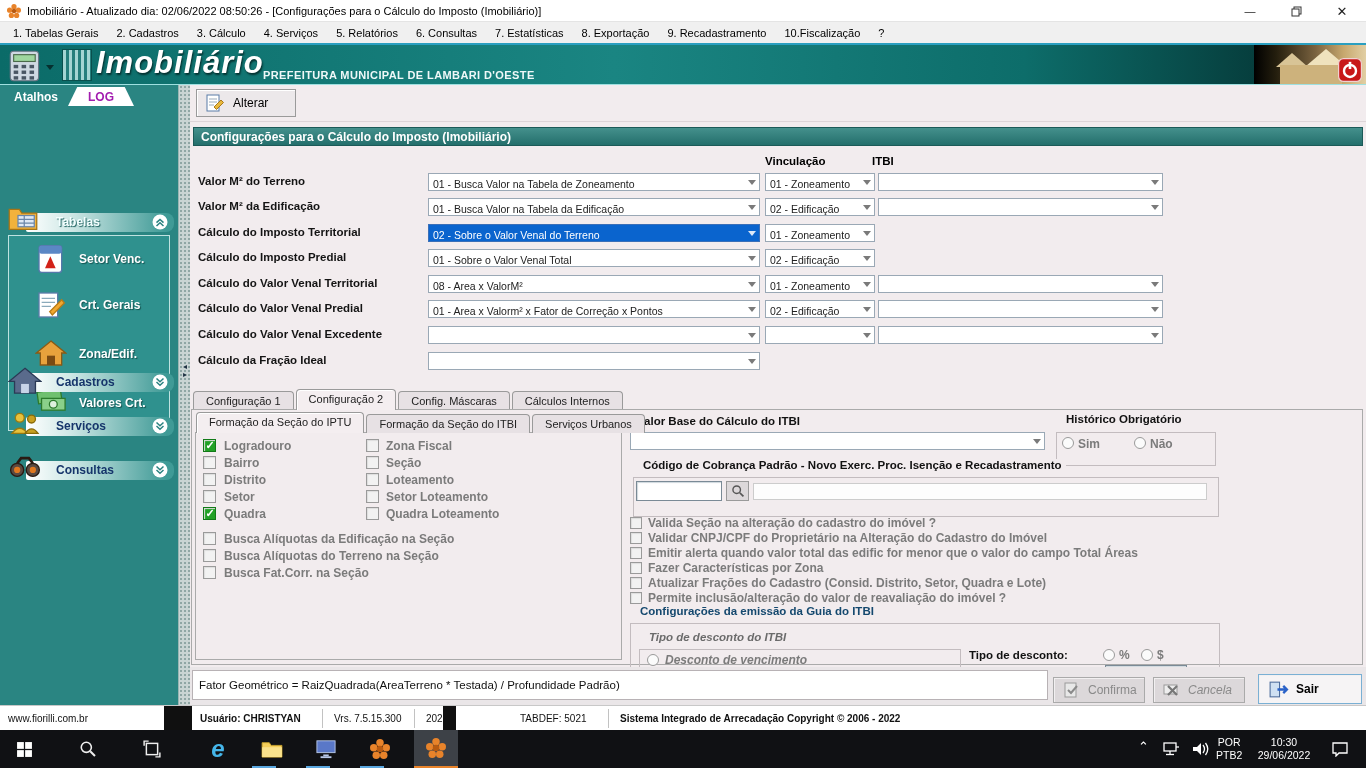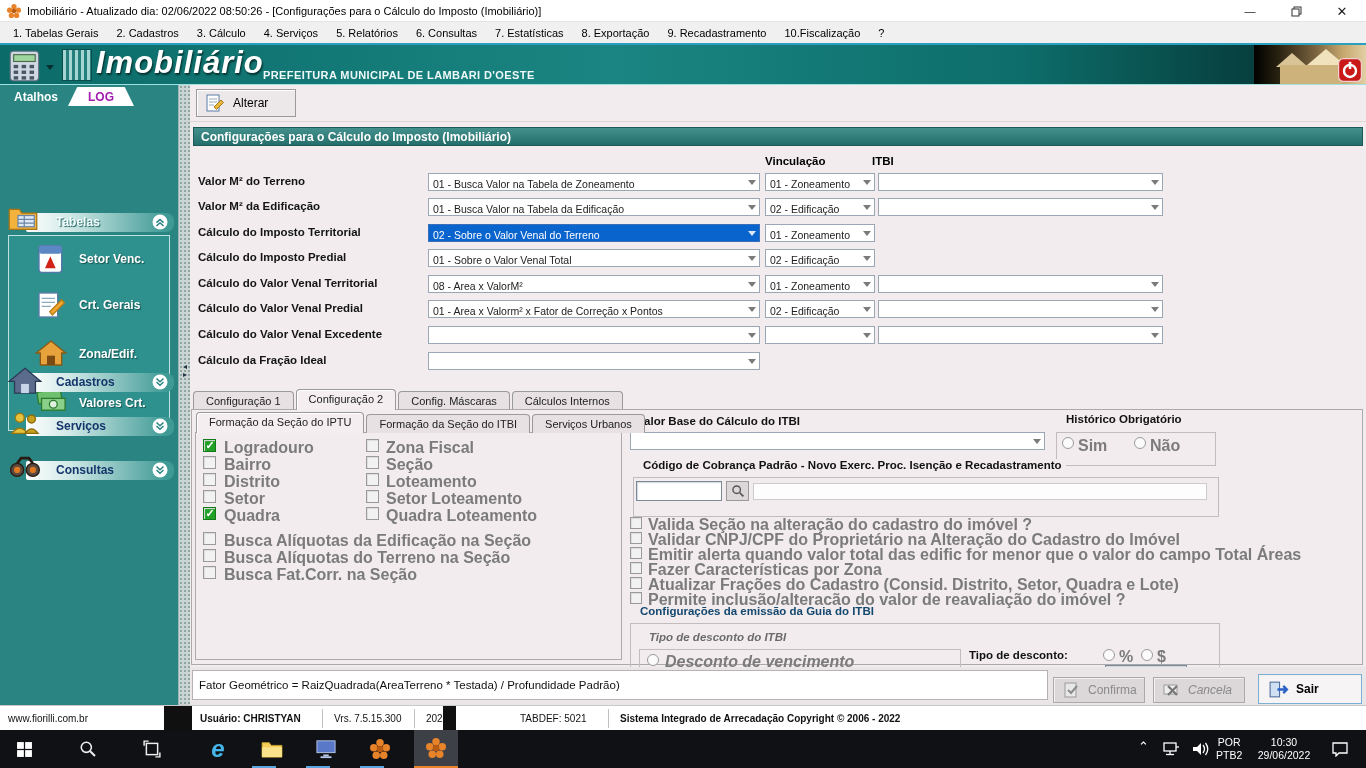--- a/index.html
+++ b/index.html
@@ -71,21 +71,21 @@
   
   .tabs-row { position:absolute; display:flex; align-items:flex-end; }
   .tab { height:19px; border:1px solid #9a9a9a; border-bottom:none; border-radius:4px 4px 0 0; background:#e7e1e4; padding:3px 12px 0; margin-right:2px; color:#222; font-size:11px; }
   .tab.active { background:#f4eef0; height:21px; font-weight:normal; position:relative; z-index:3; box-shadow:inset 1px 1px 0 #fff; }
   .tab-panel { position:absolute; border:1px solid #aaa; background:#f2ecee; }
 
   
   .cb { position:absolute; width:13px; height:13px; background:#f2f2f2; border:1px solid #9a9a9a; box-shadow:inset 1px 1px 1px #ddd; }
   .cb.checked { background:#22a126; border-color:#127a18; }
   .cb.checked::after { content:"✓"; position:absolute; left:1.5px; top:-1.5px; color:#fff; font-size:11px; font-weight:bold; }
-  .glabel { position:absolute; font-weight:bold; color:#7b7b7b; font-size:16px; white-space:nowrap; }
+  .glabel { position:absolute; font-weight:bold; color:#7b7b7b; font-size:12px; white-space:nowrap; }
   .radio { position:absolute; width:12px; height:12px; border-radius:50%; background:#fbfbfb; border:1px solid #9a9a9a; }
   .groupbox { position:absolute; border:1px solid #c3bcbf;margin-top:11px; }
   .gb-label { position:absolute; background:#f2ecee; padding:0 4px; font-weight:bold; white-space:nowrap; }
 
   .sunken { background:#fff; border:1px solid #7a8a96; box-shadow:inset 1px 1px 1px #cfd8dd; }
   .flatfield { background:#fdfdfd; border:1px solid #ccc; }
 
   
   .bottom-strip { left:190px; top:667px; width:1176px; height:38px; background:#eae6e8; }
   .formula-box { position:absolute; left:2px; top:3px; width:856px; height:30px; background:#fff; border:1px solid #b8b2b5; display:flex; align-items:center; padding-left:6px; color:#111; font-size:11.5px; }

